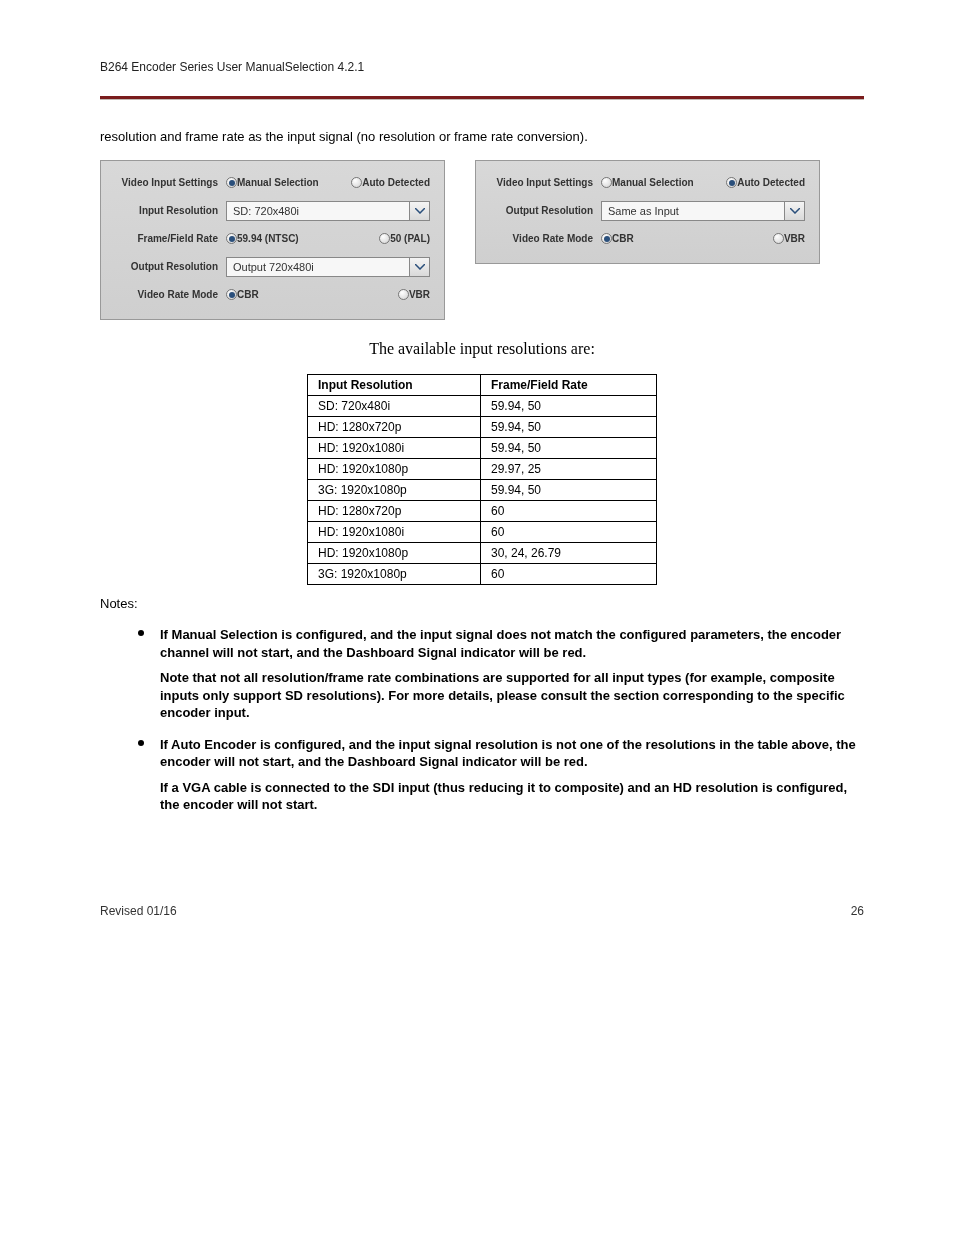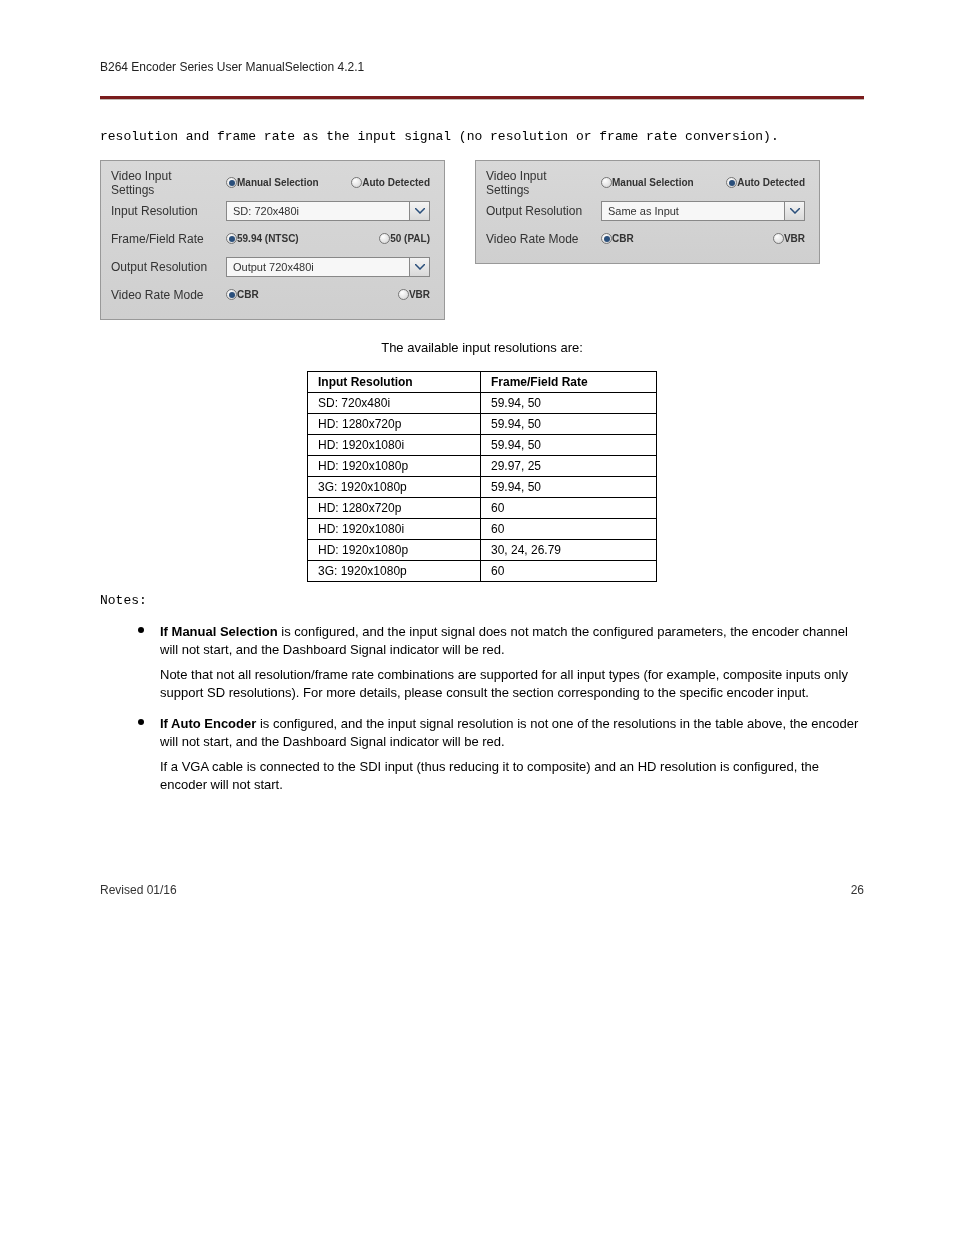--- a/index.html
+++ b/index.html
@@ -24,21 +24,20 @@
     display: flex;
     justify-content: flex-start;
     font-size: 12px;
     color: #222;
     margin-bottom: 22px;
   }
   .para {
     font-size: 13px;
     line-height: 1.35;
     margin: 0 0 14px 0;
-    font-family: Liberation Mono, monospace;
   }
   .figrow {
     display: flex;
     gap: 30px;
     margin: 6px 0 20px 0;
     align-items: flex-start;
   }
   .panel {
     background: linear-gradient(to bottom,#d8d8d8,#cfcfcf);
     border: 1px solid #999;
@@ -47,24 +46,24 @@
   }
   .panel.left { width: 345px; }
   .panel.right { width: 345px; }
   .prow {
     display: flex;
     align-items: center;
     height: 28px;
   }
   .plabel {
     width: 115px;
-    text-align: left;
-    font-weight: normal;
+    text-align: right;
+    font-weight: bold;
     color: #333;
-    font-size: 12px;
+    font-size: 10px;
     padding-right: 8px;
   }
   .radiogrp {
     flex: 1;
     display: flex;
     align-items: center;
     justify-content: space-between;
   }
   .radio {
     display: inline-flex;
@@ -107,22 +106,23 @@
     border: 1px solid #888;
     border-left: none;
     background: linear-gradient(#f4f4f4,#d9d9d9);
     display: flex;
     align-items: center;
     justify-content: center;
     cursor: pointer;
   }
   .caption {
     text-align: center;
-    font-size: 13px;
+    font-size: 16px;
     margin: 8px 0 16px 0;
+    font-family: Liberation Serif, serif;
   }
   .table {
     border: 1px solid #000;
     border-collapse: collapse;
     margin: 0 auto 10px auto;
     width: 350px;
   }
   .table th, .table td {
     border: 1px solid #000;
     padding: 3px 10px;
@@ -137,20 +137,21 @@
     list-style: none;
     padding: 0;
     margin: 0 0 0 34px;
   }
   ul.bullets > li {
     position: relative;
     padding-left: 26px;
     margin: 0 0 14px 0;
     font-size: 13px;
     line-height: 1.35;
+    font-weight: bold;
   }
   ul.bullets > li::before {
     content: "";
     position: absolute;
     left: 4px;
     top: 4px;
     width: 6px; height: 6px;
     background: #000;
     border-radius: 50%;
   }

